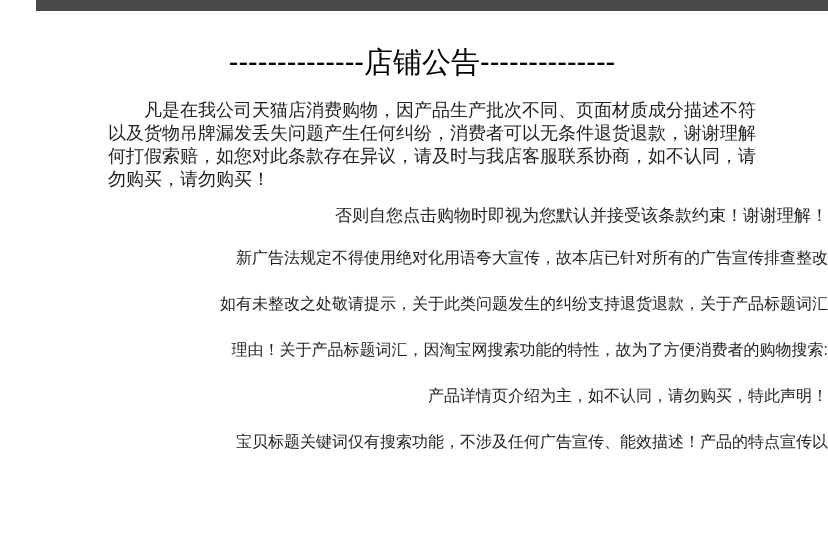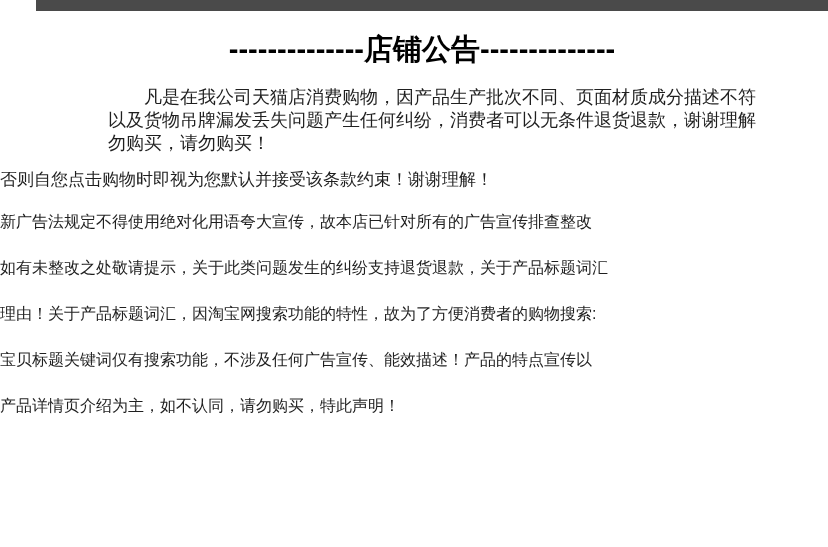--- a/index.html
+++ b/index.html
@@ -15,71 +15,72 @@
   }
   .top-bar {
     position: absolute;
     top: 0;
     left: 36px;
     right: 0;
     height: 11px;
     background: #4a4a4a;
   }
   .sec-title {
-    margin: 4px;
+    margin: 17px;
     text-align: center;
-    font-weight: 700;
+    font-weight: 400;
     color: #000000;
     font-size: 29px;
     line-height: 34px;
     letter-spacing: 0;
     white-space: nowrap;
     padding-left: 16px;
   }
   .sec-title.first { padding-top: 28px; }
   .sec-title.second { margin-top: 52px; }
   .para {
     width: 612px;
     margin: 20px auto 0;
     font-size: 18px;
     line-height: 23px;
     text-align: left;
   }
   .para .text-line:first-child { text-indent: 2em; }
   .notice {
     margin-top: 13px;
-    text-align: left;
+    text-align: right;
     font-size: 17px;
     line-height: 23px;
   }
   .adlaw {
     margin-top: 8px;
-    text-align: left;
+    text-align: right;
     font-size: 16px;
     line-height: 46px;
   }
   .text-line { white-space: nowrap; }
 </style>
 </head>
 <body style="background: rgb(255, 255, 255);">
 
 <div class="top-bar" style="background: rgb(74, 74, 74);"></div>
 
 <main>
   <h1 class="sec-title first">--------------店铺公告--------------</h1>
 
   <div class="para">
       <div class="text-line">凡是在我公司天猫店消费购物，因产品生产批次不同、页面材质成分描述不符</div>
       <div class="text-line">以及货物吊牌漏发丢失问题产生任何纠纷，消费者可以无条件退货退款，谢谢理解</div>
+      <div class="text-line">何打假索赔，如您对此条款存在异议，请及时与我店客服联系协商，如不认同，请</div>
       <div class="text-line">勿购买，请勿购买！</div>
     </div>
 
   <div class="notice">否则自您点击购物时即视为您默认并接受该条款约束！谢谢理解！</div>
 
 
   <div class="adlaw">
       <div class="text-line">新广告法规定不得使用绝对化用语夸大宣传，故本店已针对所有的广告宣传排查整改</div>
       <div class="text-line">如有未整改之处敬请提示，关于此类问题发生的纠纷支持退货退款，关于产品标题词汇</div>
       <div class="text-line">理由！关于产品标题词汇，因淘宝网搜索功能的特性，故为了方便消费者的购物搜索:</div>
+      <div class="text-line">产品详情页介绍为主，如不认同，请勿购买，特此声明！</div>
       <div class="text-line">宝贝标题关键词仅有搜索功能，不涉及任何广告宣传、能效描述！产品的特点宣传以</div>
-      <div class="text-line">产品详情页介绍为主，如不认同，请勿购买，特此声明！</div>
     </div>
 </main>
 
 </body></html>

